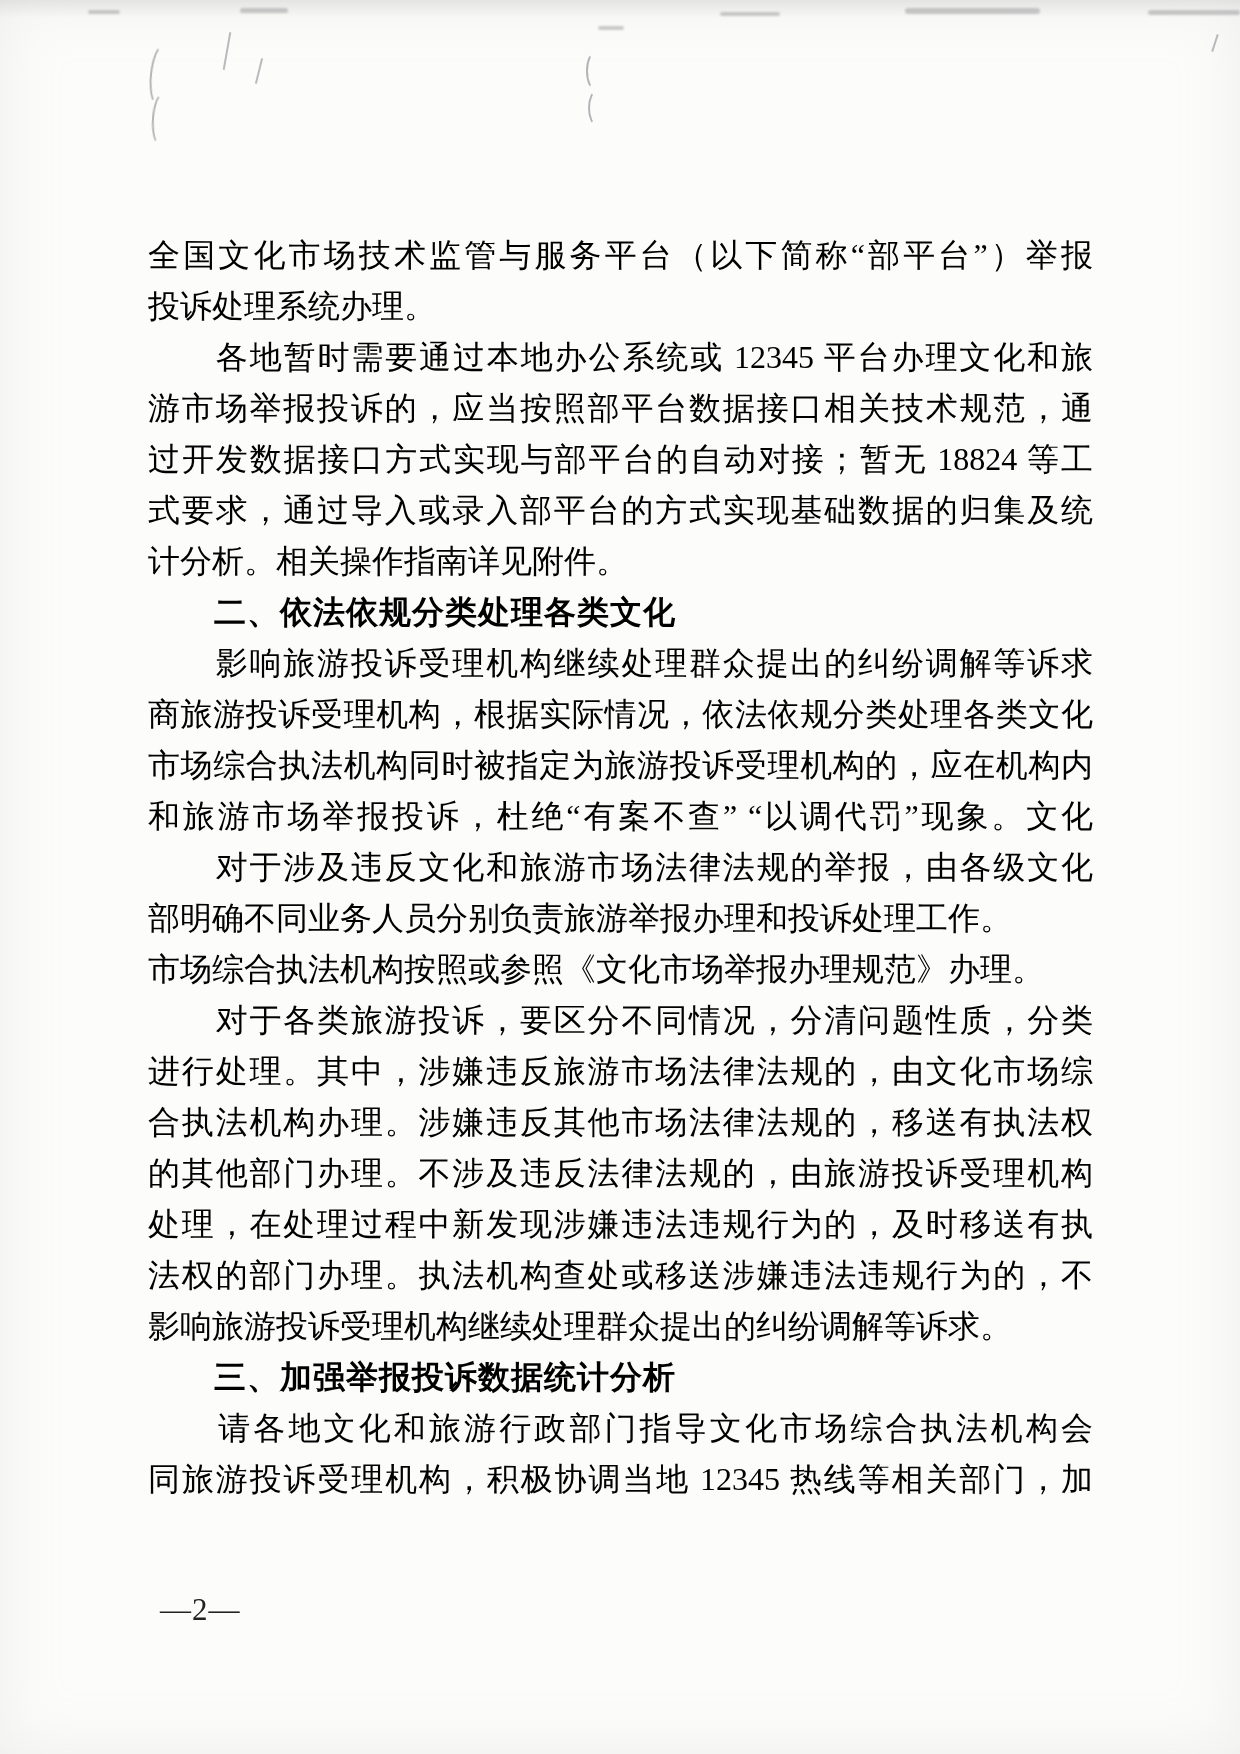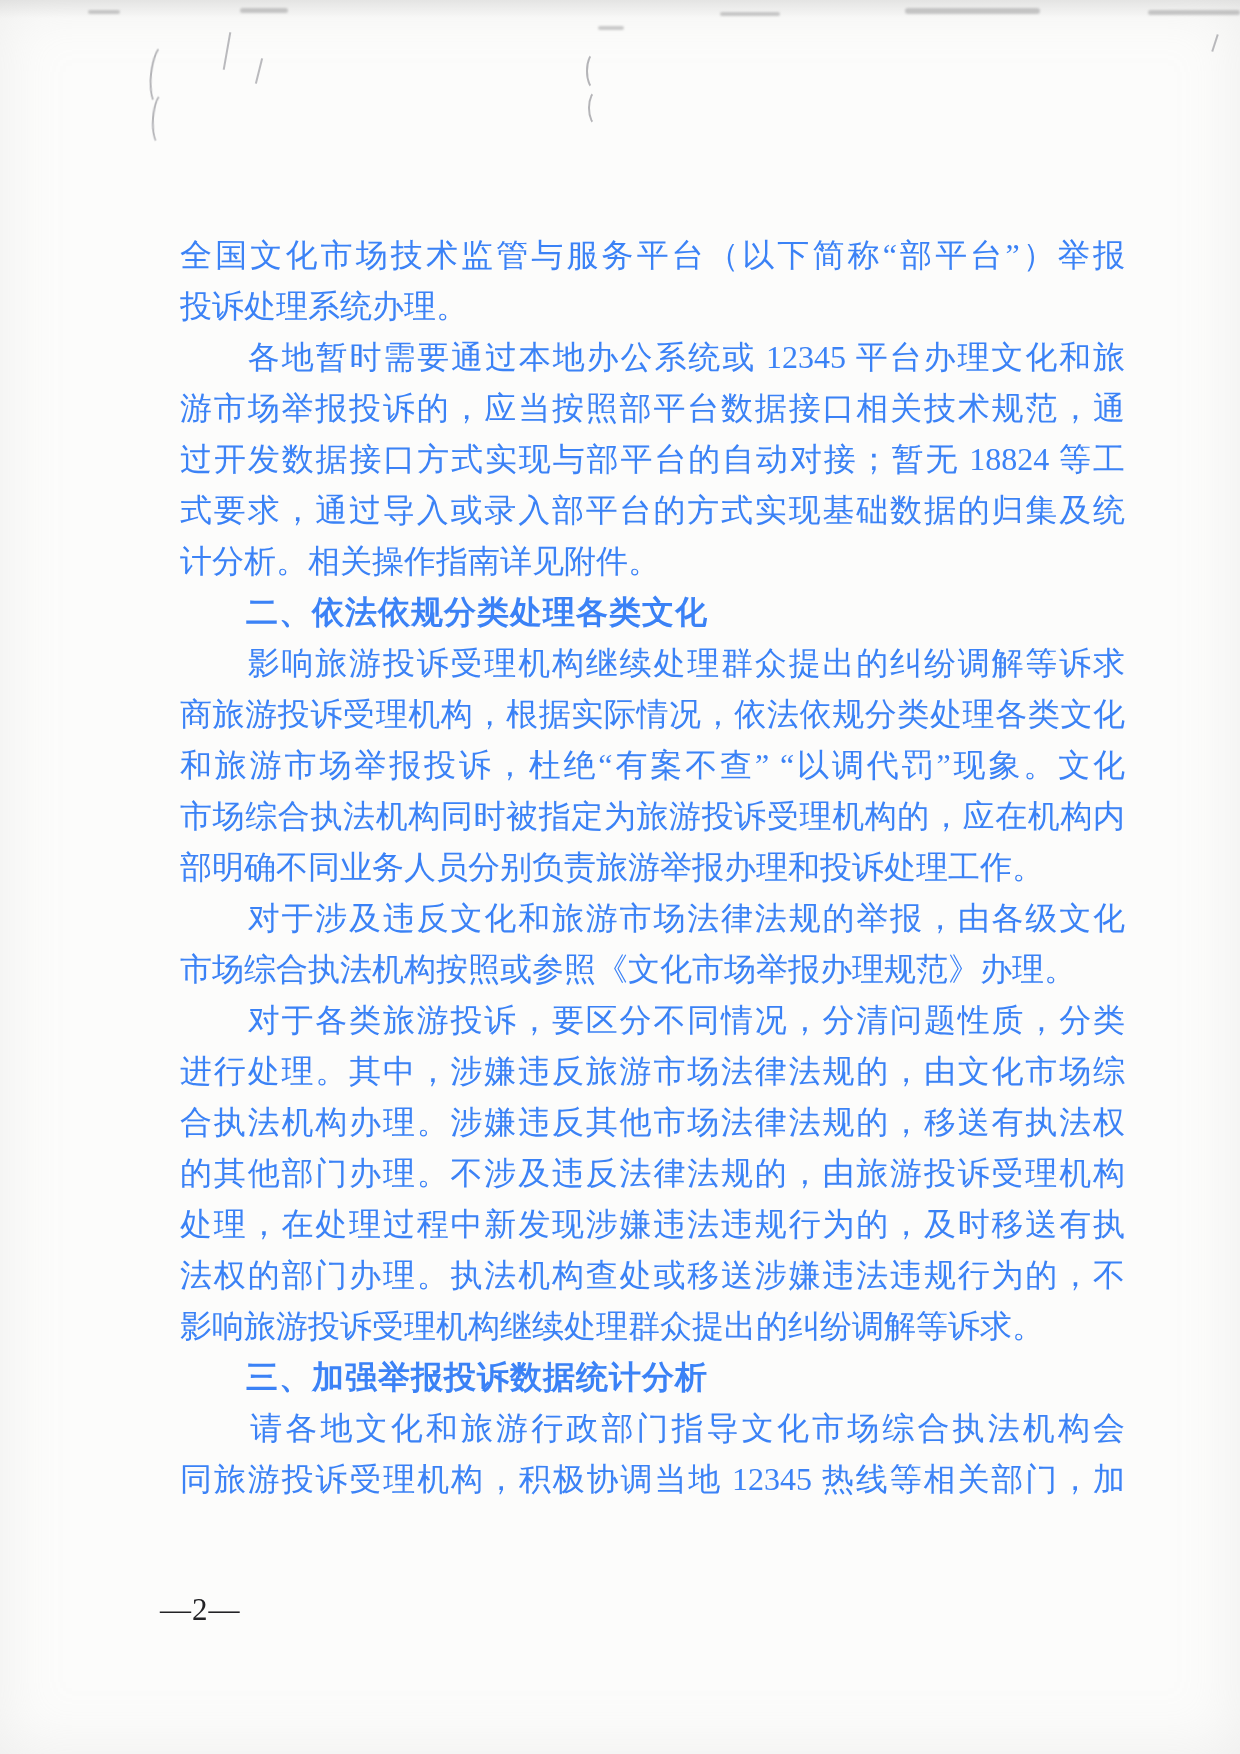--- a/index.html
+++ b/index.html
@@ -46,24 +46,23 @@
     position: absolute;
     width: 2px;
     background: rgba(120,120,128,0.5);
     filter: blur(0.4px);
   }
   .text-block {
     position: absolute;
     left: 148px;
     top: 230px;
     width: 945px;
-    color: #3b82f6;
+    color: #000000;
     font-size: 32px;
     line-height: 51px;
-    margin-left: 32px;
   }
   .line {
     height: 51px;
     white-space: nowrap;
     text-align: justify;
     text-align-last: left;
     text-justify: distribute;
   }
   .line.full {
     white-space: normal;
@@ -109,24 +108,24 @@
       <div class="line full">全国文化市场技术监管与服务平台（以下简称“部平台”）举报</div>
       <div class="line">投诉处理系统办理。</div>
       <div class="line full">　　各地暂时需要通过本地办公系统或 12345 平台办理文化和旅</div>
       <div class="line full">游市场举报投诉的，应当按照部平台数据接口相关技术规范，通</div>
       <div class="line full">过开发数据接口方式实现与部平台的自动对接；暂无 18824 等工</div>
       <div class="line full">式要求，通过导入或录入部平台的方式实现基础数据的归集及统</div>
       <div class="line">计分析。相关操作指南详见附件。</div>
       <div class="line heading">　　二、依法依规分类处理各类文化</div>
       <div class="line full">　　影响旅游投诉受理机构继续处理群众提出的纠纷调解等诉求</div>
       <div class="line full">商旅游投诉受理机构，根据实际情况，依法依规分类处理各类文化</div>
+      <div class="line full">市场综合执法机构同时被指定为旅游投诉受理机构的，应在机构内</div>
       <div class="line full">和旅游市场举报投诉，杜绝“有案不查” “以调代罚”现象。文化</div>
-      <div class="line full">市场综合执法机构同时被指定为旅游投诉受理机构的，应在机构内</div>
+      <div class="line full">　　对于涉及违反文化和旅游市场法律法规的举报，由各级文化</div>
       <div class="line">部明确不同业务人员分别负责旅游举报办理和投诉处理工作。</div>
-      <div class="line full">　　对于涉及违反文化和旅游市场法律法规的举报，由各级文化</div>
       <div class="line">市场综合执法机构按照或参照《文化市场举报办理规范》办理。</div>
       <div class="line full">　　对于各类旅游投诉，要区分不同情况，分清问题性质，分类</div>
       <div class="line full">进行处理。其中，涉嫌违反旅游市场法律法规的，由文化市场综</div>
       <div class="line full">合执法机构办理。涉嫌违反其他市场法律法规的，移送有执法权</div>
       <div class="line full">的其他部门办理。不涉及违反法律法规的，由旅游投诉受理机构</div>
       <div class="line full">处理，在处理过程中新发现涉嫌违法违规行为的，及时移送有执</div>
       <div class="line full">法权的部门办理。执法机构查处或移送涉嫌违法违规行为的，不</div>
       <div class="line">影响旅游投诉受理机构继续处理群众提出的纠纷调解等诉求。</div>
       <div class="line heading">　　三、加强举报投诉数据统计分析</div>
       <div class="line full">　　请各地文化和旅游行政部门指导文化市场综合执法机构会</div>

